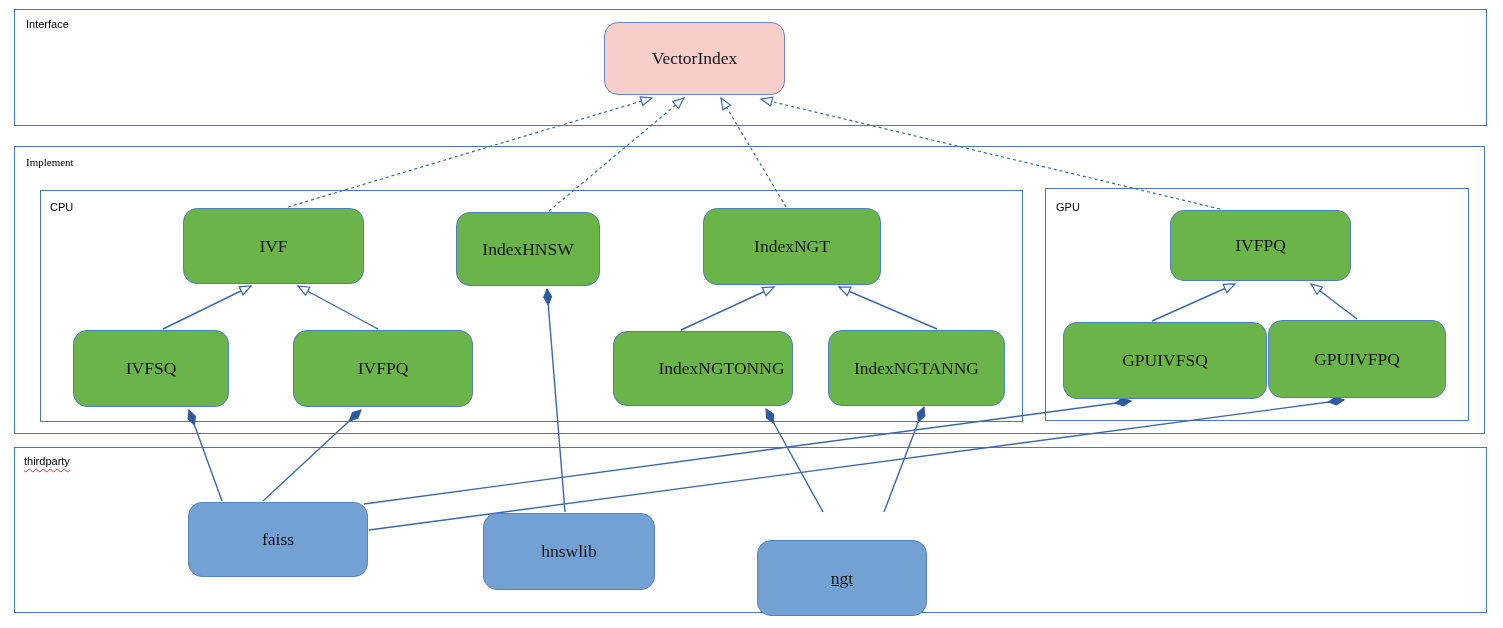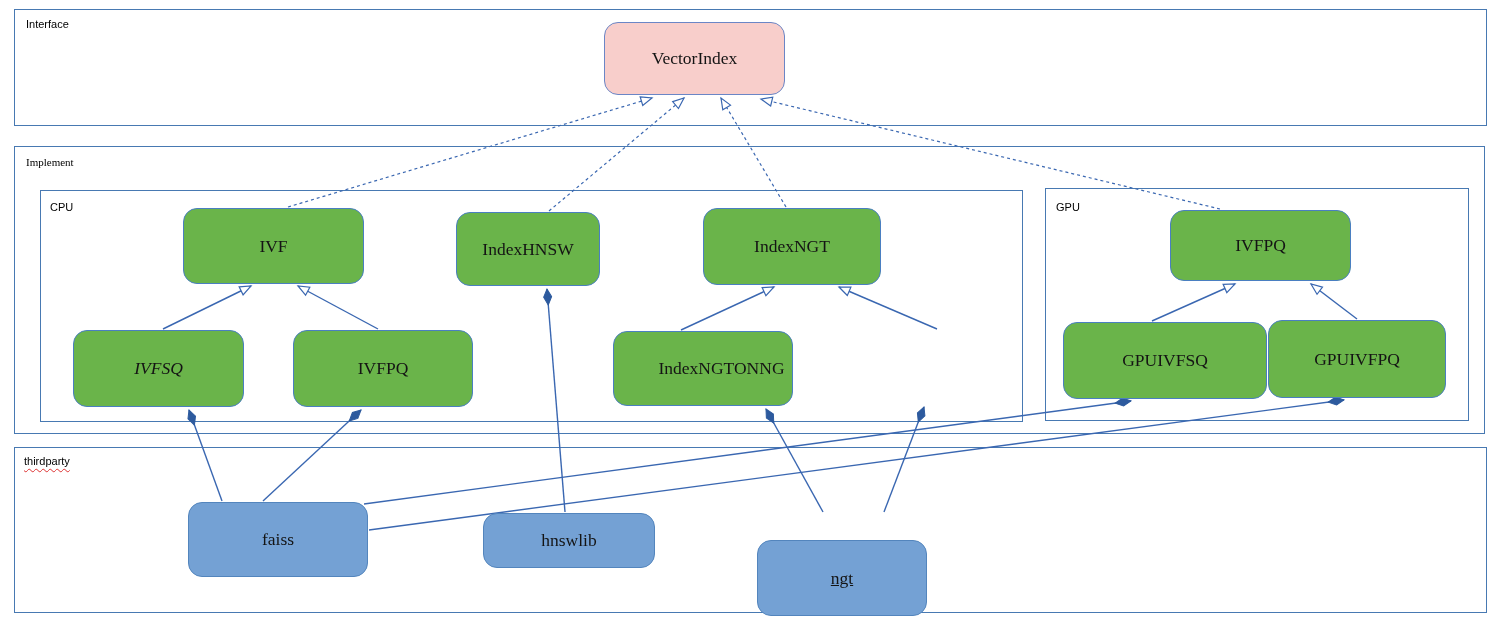--- a/index.html
+++ b/index.html
@@ -78,25 +78,26 @@
     <line class="edge" x1="565" y1="512" x2="547" y2="289" marker-end="url(#dia)"></line>
     <line class="edge" x1="823" y1="512" x2="766" y2="409" marker-end="url(#dia)"></line>
     <line class="edge" x1="884" y1="512" x2="924" y2="407" marker-end="url(#dia)"></line>
   </svg>
 
   <div class="node pink" style="left:604px;top:22px;width:181px;height:73px;">VectorIndex</div>
 
   <div class="node green" style="left:183px;top:208px;width:181px;height:76px;">IVF</div>
   <div class="node green" style="left:456px;top:212px;width:144px;height:74px;">IndexHNSW</div>
   <div class="node green" style="left:703px;top:208px;width:178px;height:77px;">IndexNGT</div>
-  <div class="node green" style="left:73px;top:330px;width:171px;height:77px;font-style:italic;">IVFSQ</div>
+  <div class="node green" style="left:73px;top:330px;width:156px;height:77px;">IVFSQ</div>
   <div class="node green" style="left:293px;top:330px;width:180px;height:77px;">IVFPQ</div>
   <div class="node green" style="left:613px;top:331px;width:180px;height:75px;padding-left:37px;">IndexNGTONNG</div>
+  <div class="node green" style="left:828px;top:330px;width:177px;height:76px;">IndexNGTANNG</div>
 
   <div class="node green" style="left:1170px;top:210px;width:181px;height:71px;">IVFPQ</div>
   <div class="node green" style="left:1063px;top:322px;width:204px;height:77px;">GPUIVFSQ</div>
   <div class="node green" style="left:1268px;top:320px;width:178px;height:78px;">GPUIVFPQ</div>
 
   <div class="node blue" style="left:188px;top:502px;width:180px;height:75px;">faiss</div>
-  <div class="node blue" style="left:483px;top:513px;width:172px;height:55px;">hnswlib</div>
+  <div class="node blue" style="left:483px;top:513px;width:172px;height:77px;">hnswlib</div>
   <div class="node blue" style="left:757px;top:540px;width:170px;height:76px;text-decoration:underline;">ngt</div>
 
 </div>
 
 </body></html>

